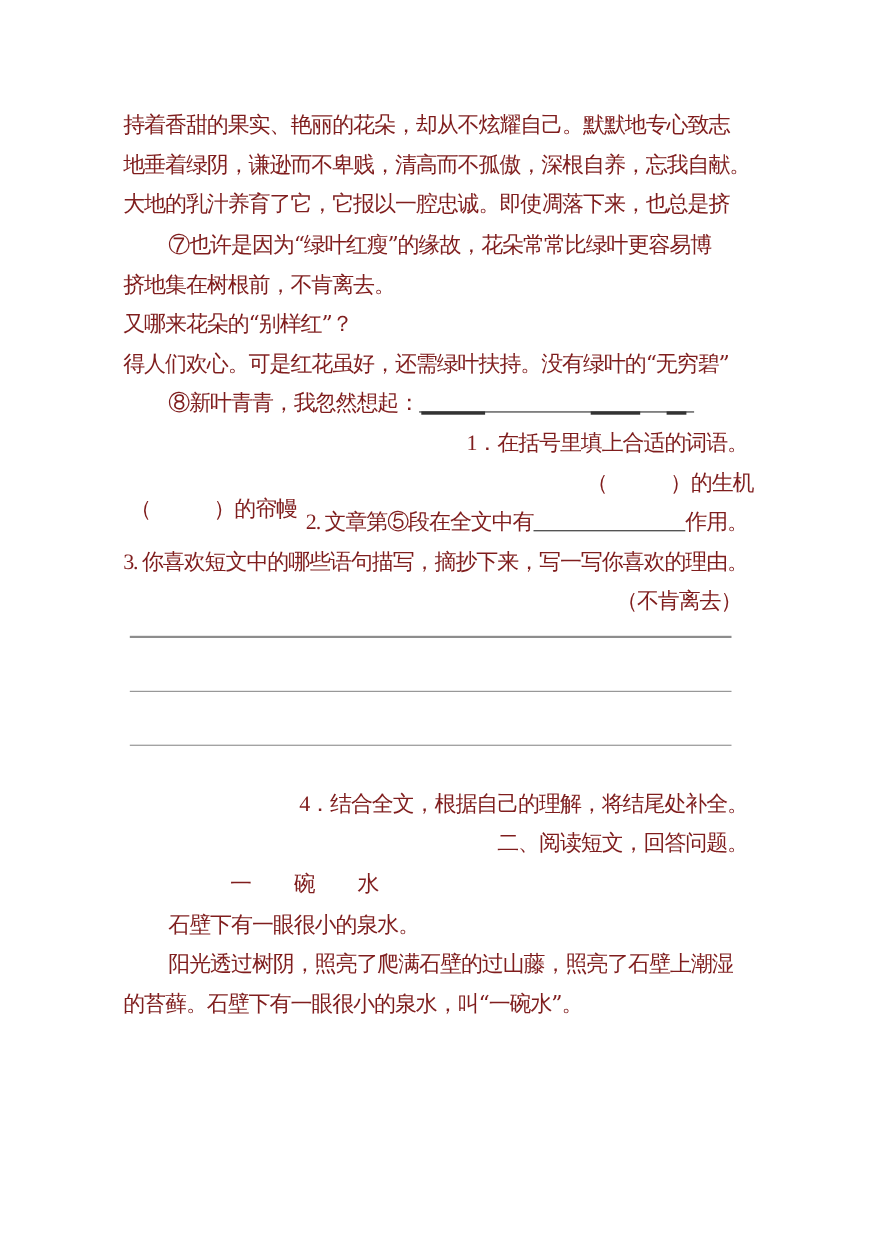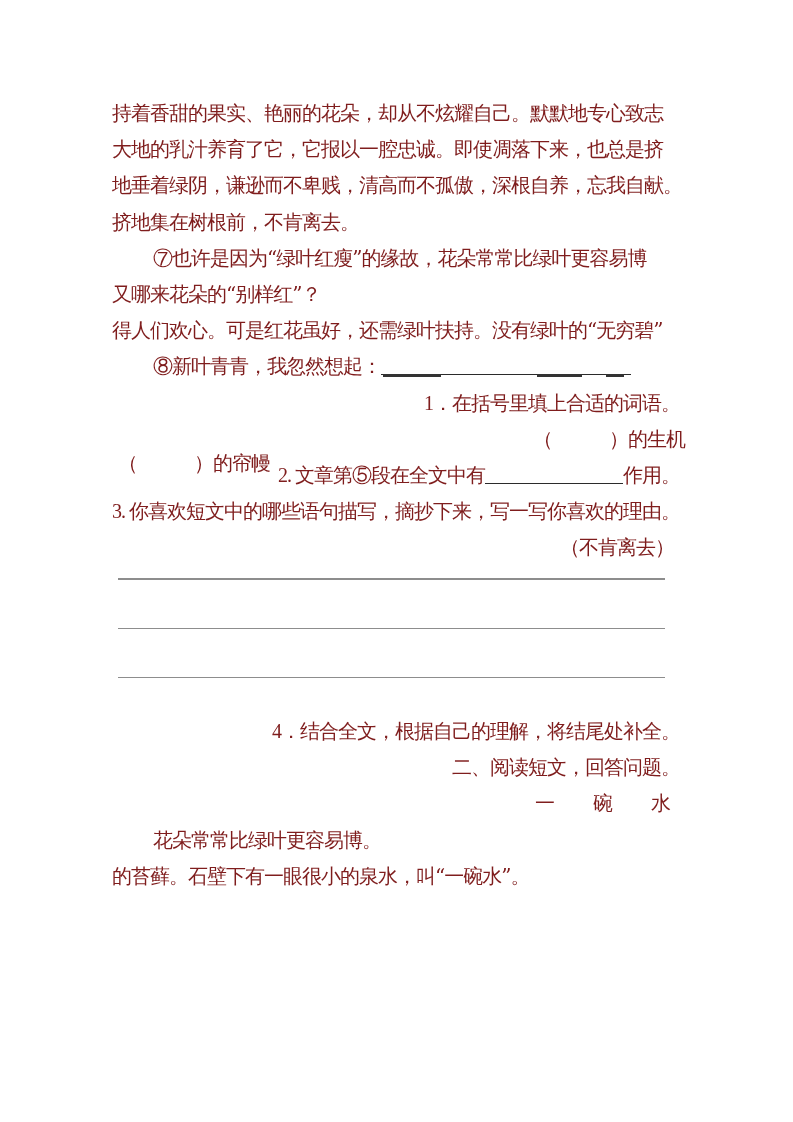--- a/index.html
+++ b/index.html
@@ -58,37 +58,37 @@
   .note{text-align:right;padding-right:6px;}
   
   .ansline .rule{
     display:block;
     margin:13px 0 0 6px;
     width:547px;height:1.2px;
     background:#8d8d8d;
   }
   
   .title2{
-    text-align:right;
+    text-align:left;
     padding-left:97px;
     letter-spacing:9px;
   }
 </style>
 </head>
 <body>
 
 <div class="page">
   <div class="content">
 
     <div class="line kai">持着香甜的果实、艳丽的花朵，却从不炫耀自己。默默地专心致志</div>
+    <div class="line kai">地垂着绿阴，谦逊而不卑贱，清高而不孤傲，深根自养，忘我自献。</div>
     <div class="line kai">大地的乳汁养育了它，它报以一腔忠诚。即使凋落下来，也总是挤</div>
-    <div class="line kai">地垂着绿阴，谦逊而不卑贱，清高而不孤傲，深根自养，忘我自献。</div>
+    <div class="line kai indent">⑦也许是因为“绿叶红瘦”的缘故，花朵常常比绿叶更容易博</div>
+
     <div class="line kai">挤地集在树根前，不肯离去。</div>
-
-    <div class="line kai indent">⑦也许是因为“绿叶红瘦”的缘故，花朵常常比绿叶更容易博</div>
     <div class="line kai">又哪来花朵的“别样红”？</div>
     <div class="line kai">得人们欢心。可是红花虽好，还需绿叶扶持。没有绿叶的“无穷碧”</div>
 
     <div class="line kai indent">
       <span>⑧新叶青青，我忽然想起：</span><span class="blank8"><i class="seg s1"></i><i class="seg s2"></i><i class="seg s3"></i></span>
     </div>
 
     <div class="line song qpad">1．在括号里填上合适的词语。</div>
     <div class="line song paren-row">
       <span class="pp1">（　　　）的帘幔</span>
@@ -109,17 +109,18 @@
         <i class="rule"></i>
       </div>
     <div class="line ansline">
         <i class="rule"></i>
       </div>
 
     <div class="line song qpad">4．结合全文，根据自己的理解，将结尾处补全。</div>
 
     <div class="line song">二、阅读短文，回答问题。</div>
     <div class="line kai title2">一　碗　水</div>
-    <div class="line kai indent">花朵常常比绿叶更容易博。</div>
+    <div class="line kai indent">石壁下有一眼很小的泉水。</div>
+    <div class="line kai indent">阳光透过树阴，照亮了爬满石壁的过山藤，照亮了石壁上潮湿</div>
     <div class="line kai">的苔藓。石壁下有一眼很小的泉水，叫“一碗水”。</div>
 
   </div>
 </div>
 
 </body></html>

